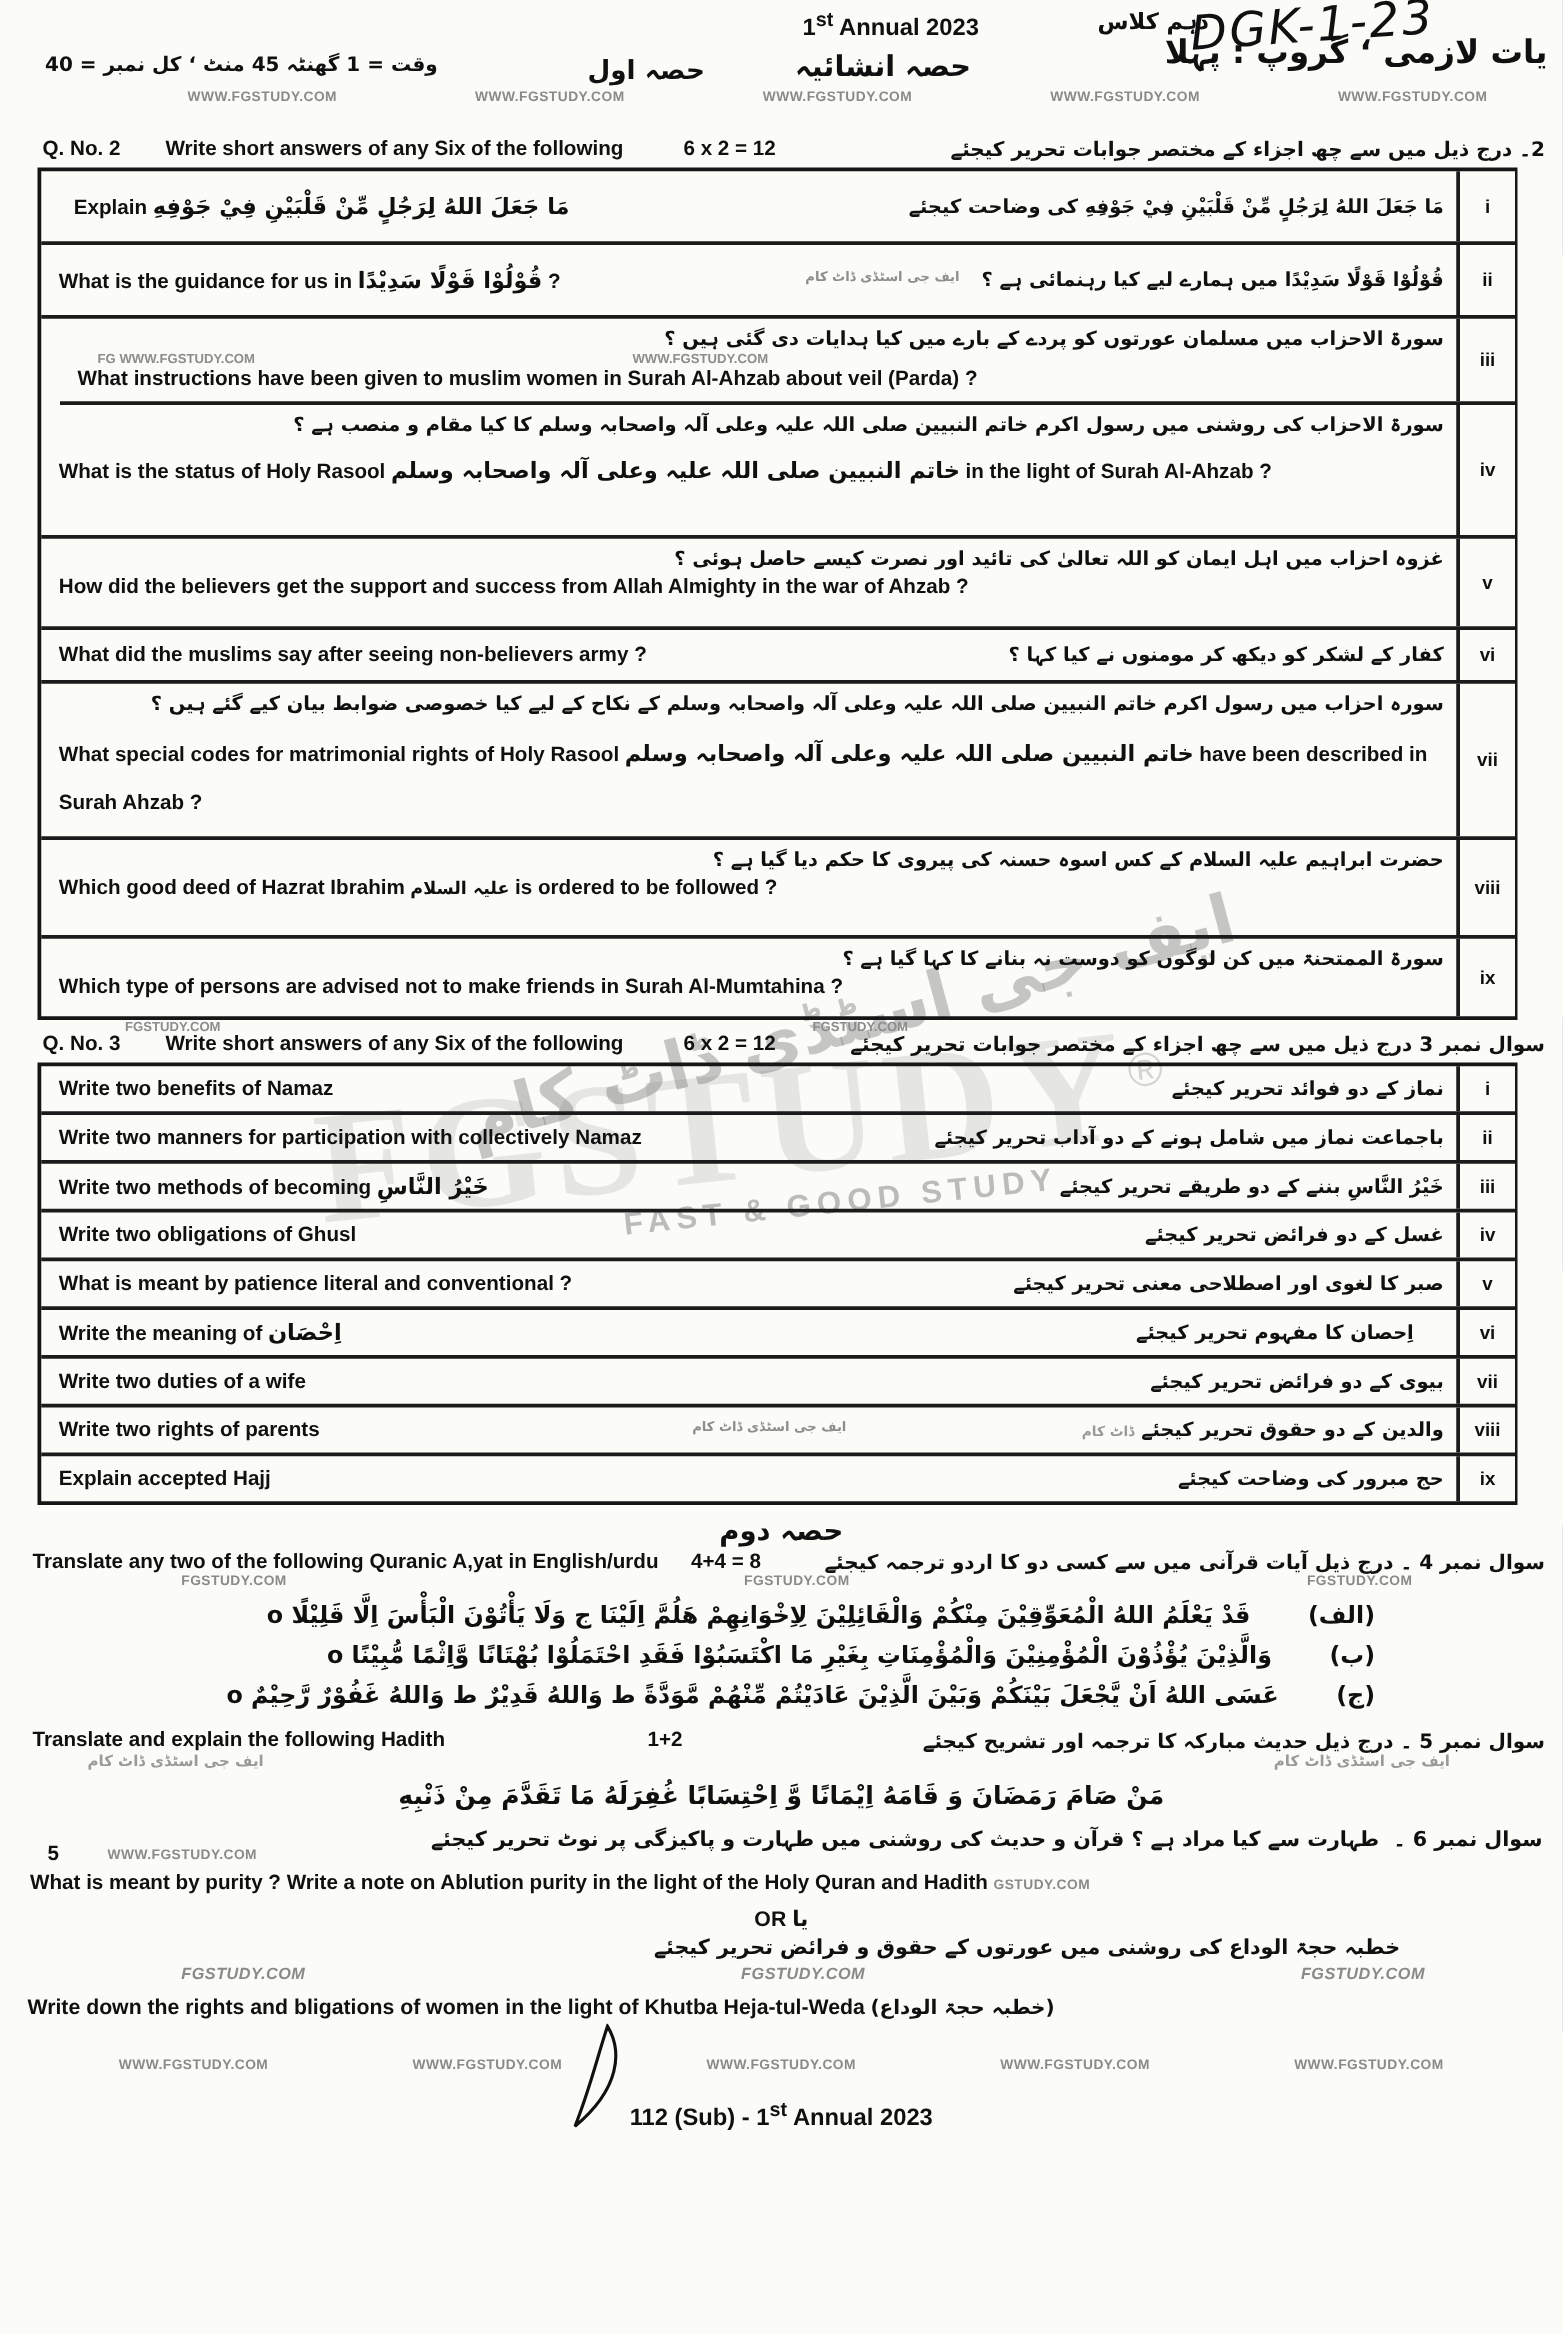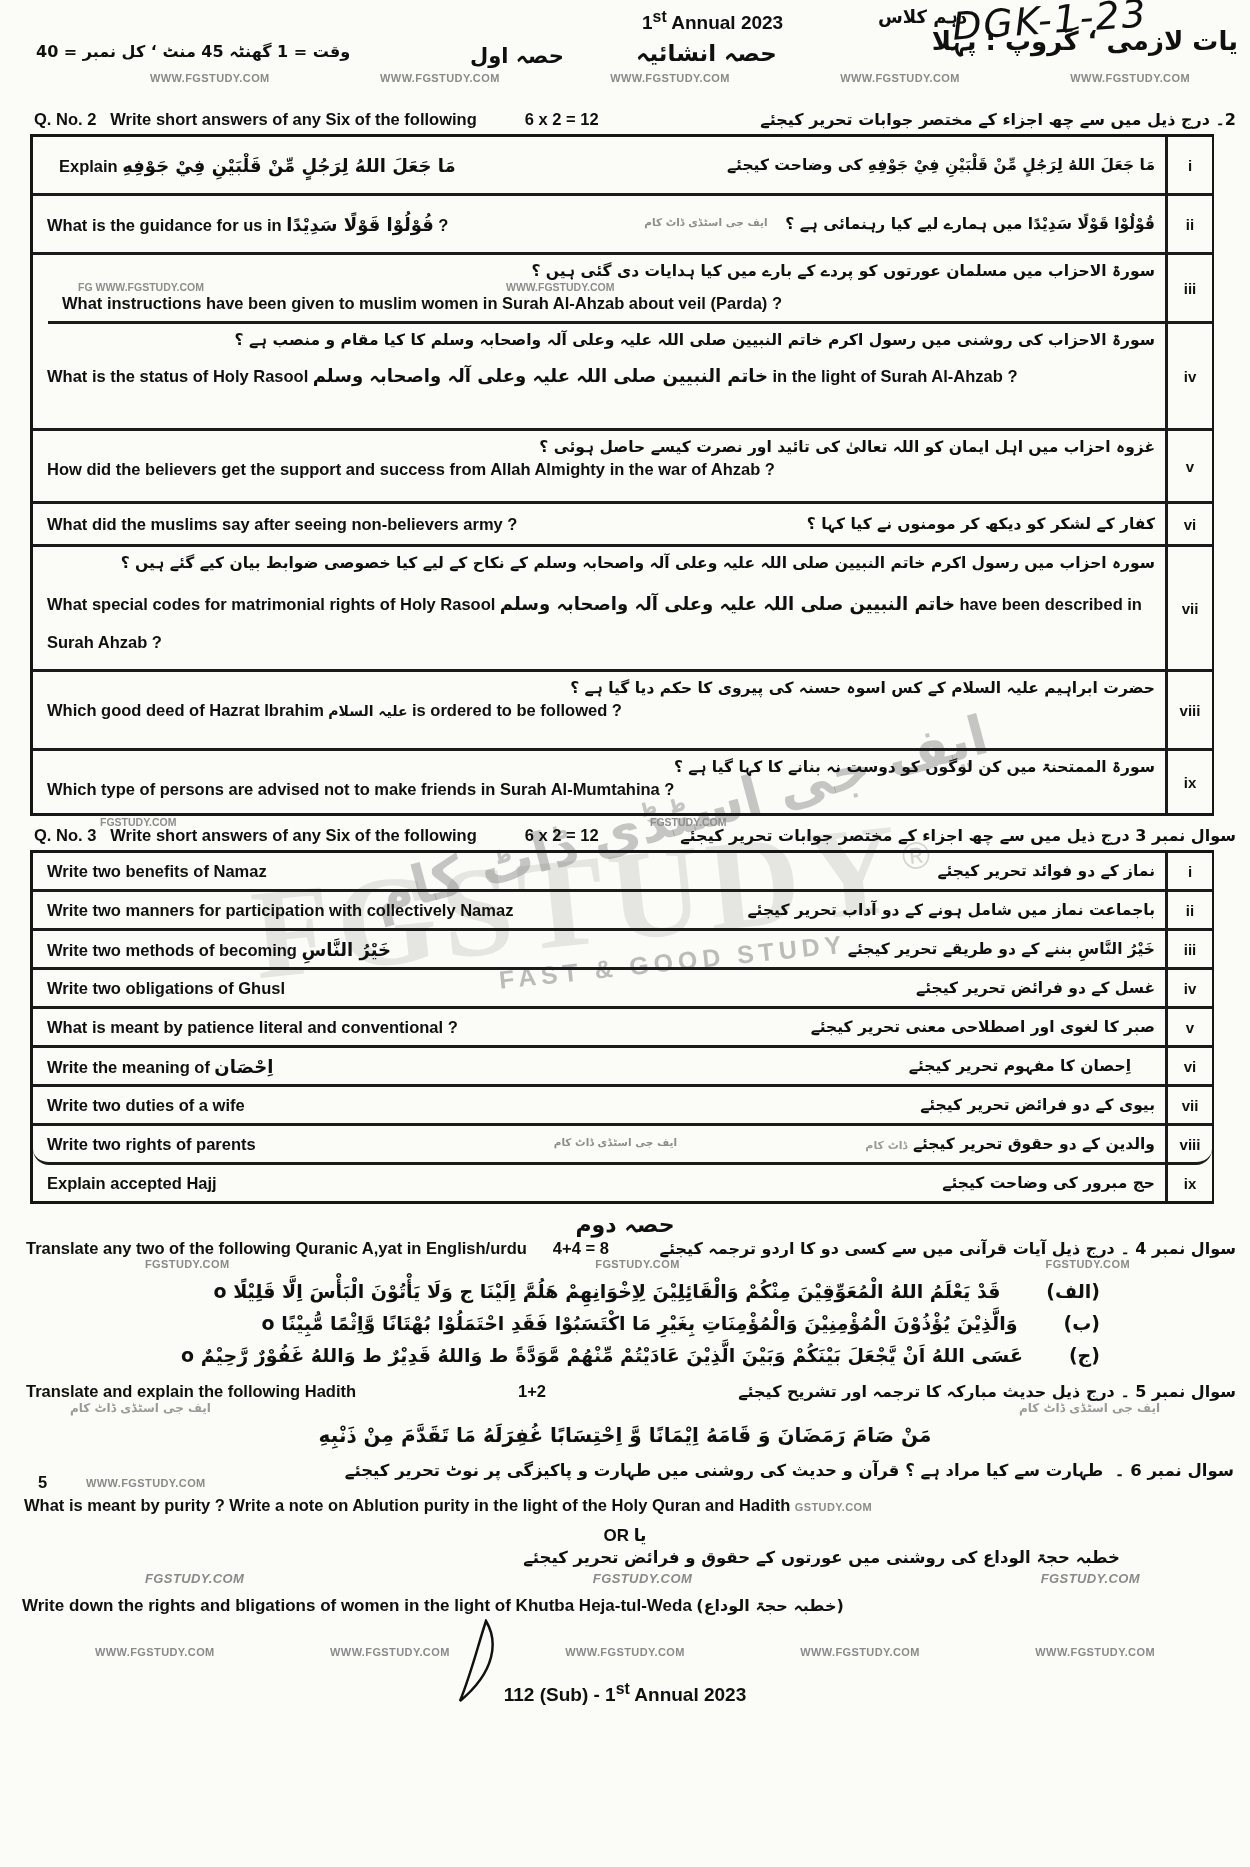--- a/index.html
+++ b/index.html
@@ -17,21 +17,21 @@
   .classur{left:878px;top:6px;font-size:18px;}
   .codehand{left:952px;top:-2px;font-size:38px;font-family:"DejaVu Sans",sans-serif;
             font-style:italic;font-weight:normal;transform:rotate(-4deg);letter-spacing:2px;}
   .subject{right:12px;top:26px;font-size:26px;}
   .section{left:636px;top:40px;font-size:23px;}
   .partone{left:470px;top:44px;font-size:21px;}
   .timeur{left:36px;top:42px;font-size:16px;}
   .wmline{position:absolute;left:0;right:0;display:flex;justify-content:space-between;padding:0 60px 0 150px;}
   
   .qhead{display:flex;align-items:center;gap:14px;padding:2px 14px 2px 34px;}
-  .qhead .ttl{flex:0 0 auto;}
+  .qhead .ttl{flex:0 0 auto;margin-left:22px;}
   .qhead .marks{margin-left:34px;}
   .qhead .uh{margin-left:auto;font-size:16px;}
   
   .tbl{margin:3px 36px 0 30px;border:3px solid #161616;border-right:2px solid #161616;}
   .row{display:flex;border-bottom:3px solid #1b1b1b;background:transparent;position:relative;}
   .row:last-child{border-bottom:none;}
   .cell{flex:1;padding:5px 10px 5px 14px;position:relative;}
   .num{width:44px;border-left:3px solid #1b1b1b;display:flex;align-items:center;justify-content:center;
        font-weight:bold;font-size:15px;flex:0 0 auto;}
   .oneline{display:flex;justify-content:space-between;align-items:center;gap:10px;}
@@ -215,21 +215,21 @@
         </div>
         <div class="num">vi</div>
       </div>
       <div class="row" style="min-height:36px;">
         <div class="cell oneline">
           <span class="en">Write two duties of a wife</span>
           <span class="ur">بیوی کے دو فرائض تحریر کیجئے</span>
         </div>
         <div class="num">vii</div>
       </div>
-      <div class="row" style="min-height:36px;border-radius:16px;">
+      <div class="row" style="min-height:36px;">
         <div class="cell oneline">
           <span class="en">Write two rights of parents</span>
           <span class="inwm wm-ur" style="left:46%;top:10px;">ایف جی اسٹڈی ڈاٹ کام</span>
           <span class="ur"><span>والدین کے دو حقوق تحریر کیجئے</span> <span class="wm-ur" style="font-size:11px;">ڈاٹ کام</span></span>
         </div>
         <div class="num">viii</div>
       </div>
       <div class="row" style="min-height:36px;">
         <div class="cell oneline">
           <span class="en">Explain accepted Hajj</span>

